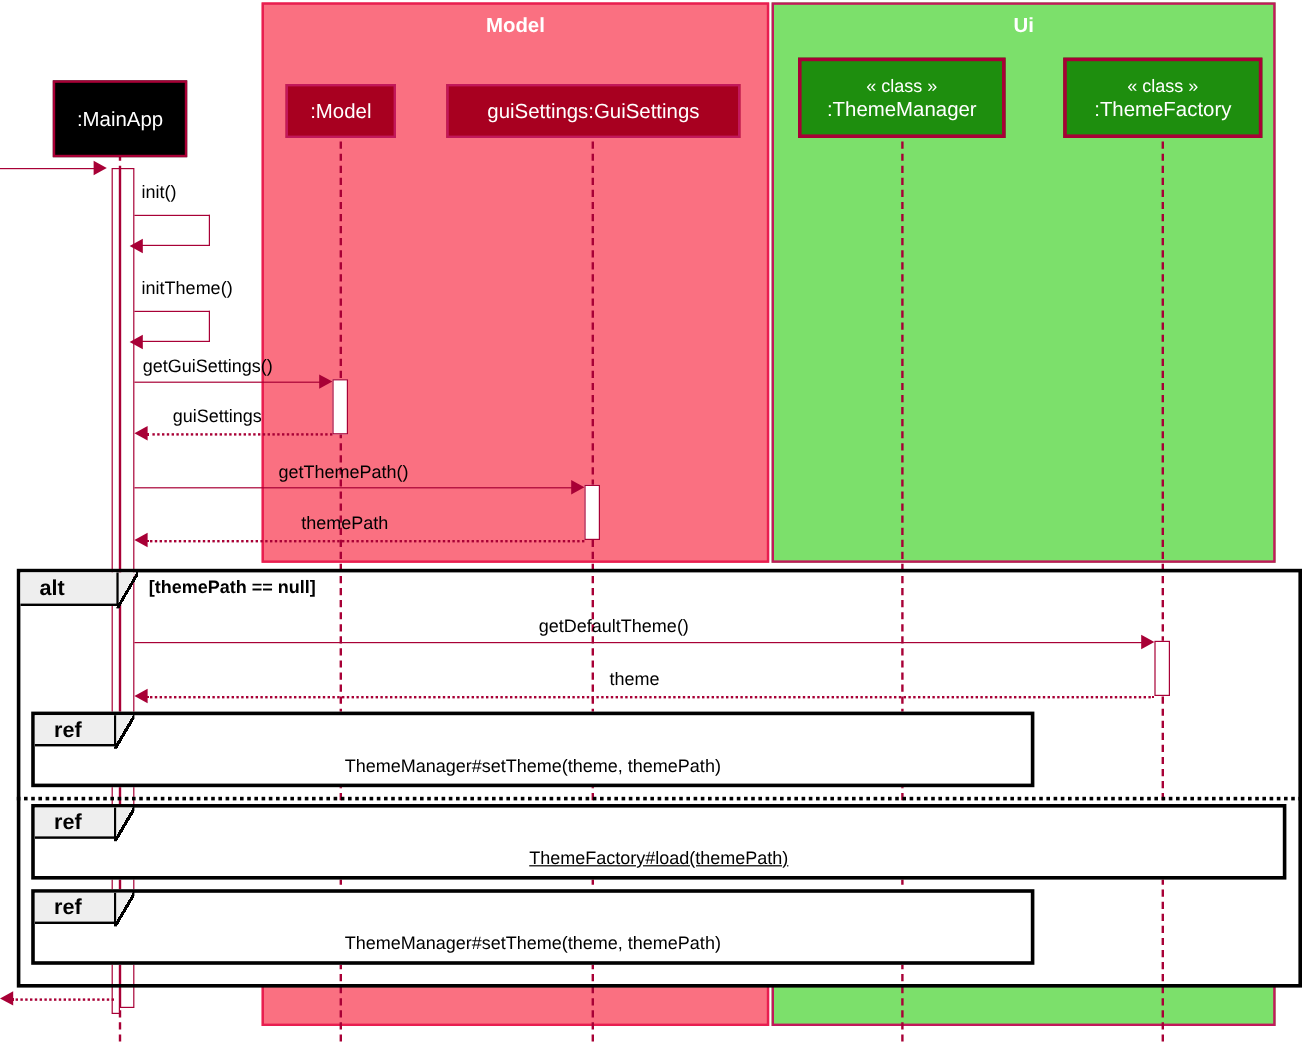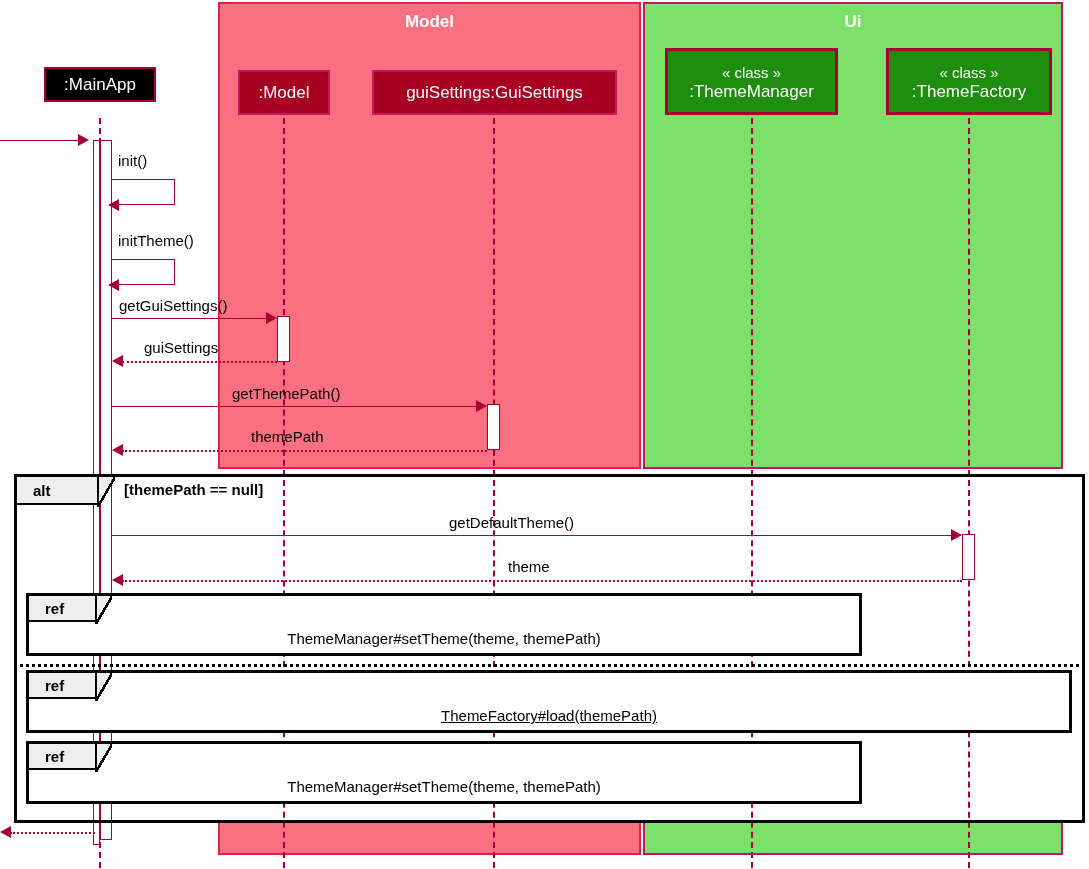--- a/index.html
+++ b/index.html
@@ -15,21 +15,21 @@
   .msg{position:absolute;height:0;border-top:1.5px solid #a80036;}
   .msgd{position:absolute;height:0;border-top:2px dotted #a80036;}
   .lbl{position:absolute;font-size:15px;color:#000;white-space:nowrap;}
   .arrowR{position:absolute;width:0;height:0;border-top:6px solid transparent;
           border-bottom:6px solid transparent;border-left:11px solid #a80036;}
   .arrowL{position:absolute;width:0;height:0;border-top:6px solid transparent;
           border-bottom:6px solid transparent;border-right:11px solid #a80036;}
   .selfbox{position:absolute;box-sizing:border-box;border:1.5px solid #a80036;border-left:none;background:transparent;}
   .frag{position:absolute;box-sizing:border-box;border:3px solid #000;background:transparent;}
   .fraglabel{position:absolute;box-sizing:border-box;background:#eeeeee;border:2px solid #000;
-             border-top:none;border-left:none;font-weight:bold;font-size:15px;color:#000;
+             border-top:none;border-left:none;font-weight:bold;font-size:18px;color:#000;
              display:flex;align-items:center;padding-left:16px;}
   .fragcorner{position:absolute;width:0;height:0;}
   .fragcond{position:absolute;font-weight:bold;font-size:15px;color:#000;white-space:nowrap;}
   .refbox{position:absolute;box-sizing:border-box;border:3px solid #000;background:#ffffff;}
   .reftext{position:absolute;width:100%;text-align:center;font-size:15px;color:#000;}
   .divider{position:absolute;height:0;border-top:3px dotted #000;}
 </style>
 </head>
 <body>
 
@@ -44,21 +44,21 @@
 
   <div class="grp" style="left:218px;top:820px;width:423px;height:35px;background:#FA7081;border:2px solid #E81E50;"></div>
   <div class="grp" style="left:643px;top:820px;width:420px;height:35px;background:#7CE06B;border:2px solid #C2185B;"></div>
 
   <div class="lifeline" style="left:99px;top:118px;height:750px;"></div>
   <div class="lifeline" style="left:283px;top:118px;height:750px;"></div>
   <div class="lifeline" style="left:493px;top:118px;height:750px;"></div>
   <div class="lifeline" style="left:751px;top:118px;height:750px;"></div>
   <div class="lifeline" style="left:968px;top:118px;height:750px;"></div>
 
-  <div class="lifebox" style="left:44px;top:67px;width:112px;height:35px;background:#000000;border:2px solid #A80036;">
+  <div class="lifebox" style="left:44px;top:67px;width:112px;height:64px;background:#000000;border:2px solid #A80036;">
     <span>:MainApp</span>
   </div>
 
   <div class="lifebox" style="left:238px;top:70px;width:92px;height:45px;background:#A80020;border:2px solid #C2185B;">
     <span>:Model</span>
   </div>
 
   <div class="lifebox" style="left:372px;top:70px;width:245px;height:45px;background:#A80020;border:2px solid #C2185B;">
     <span>guiSettings:GuiSettings</span>
   </div>

